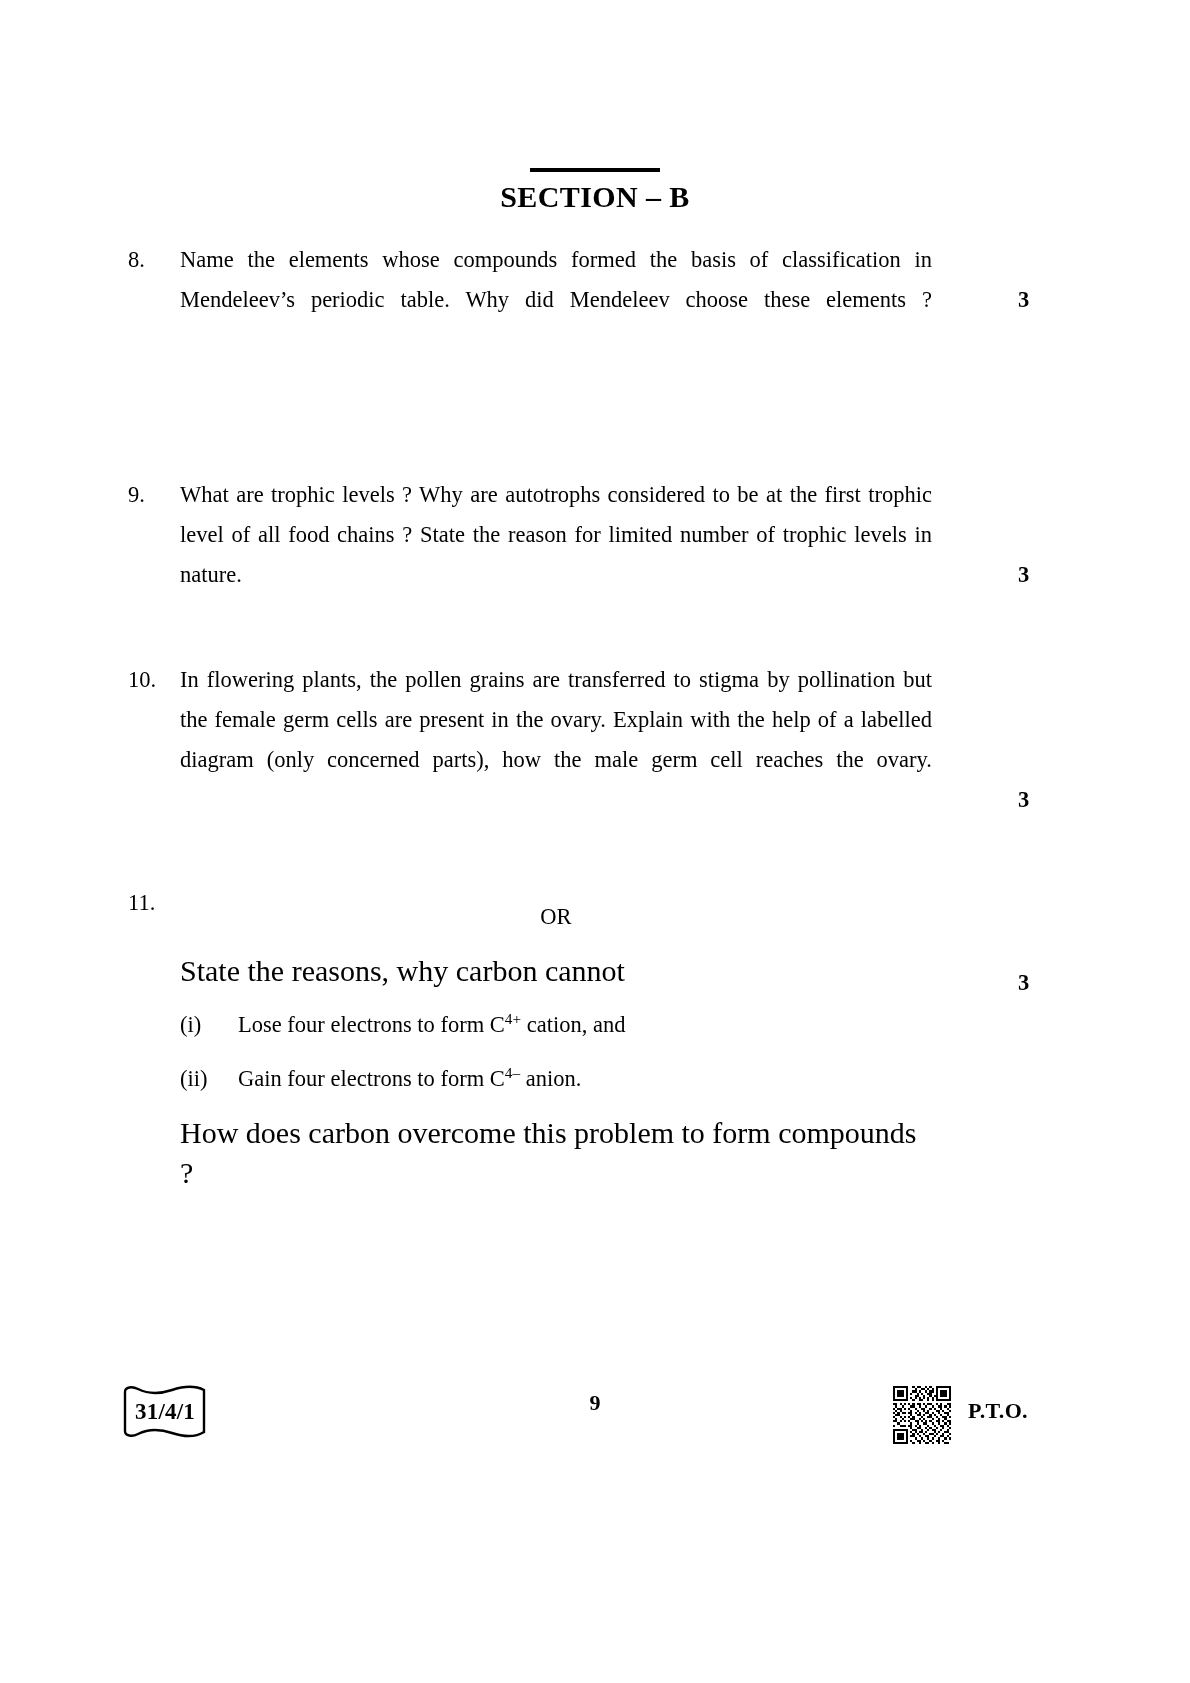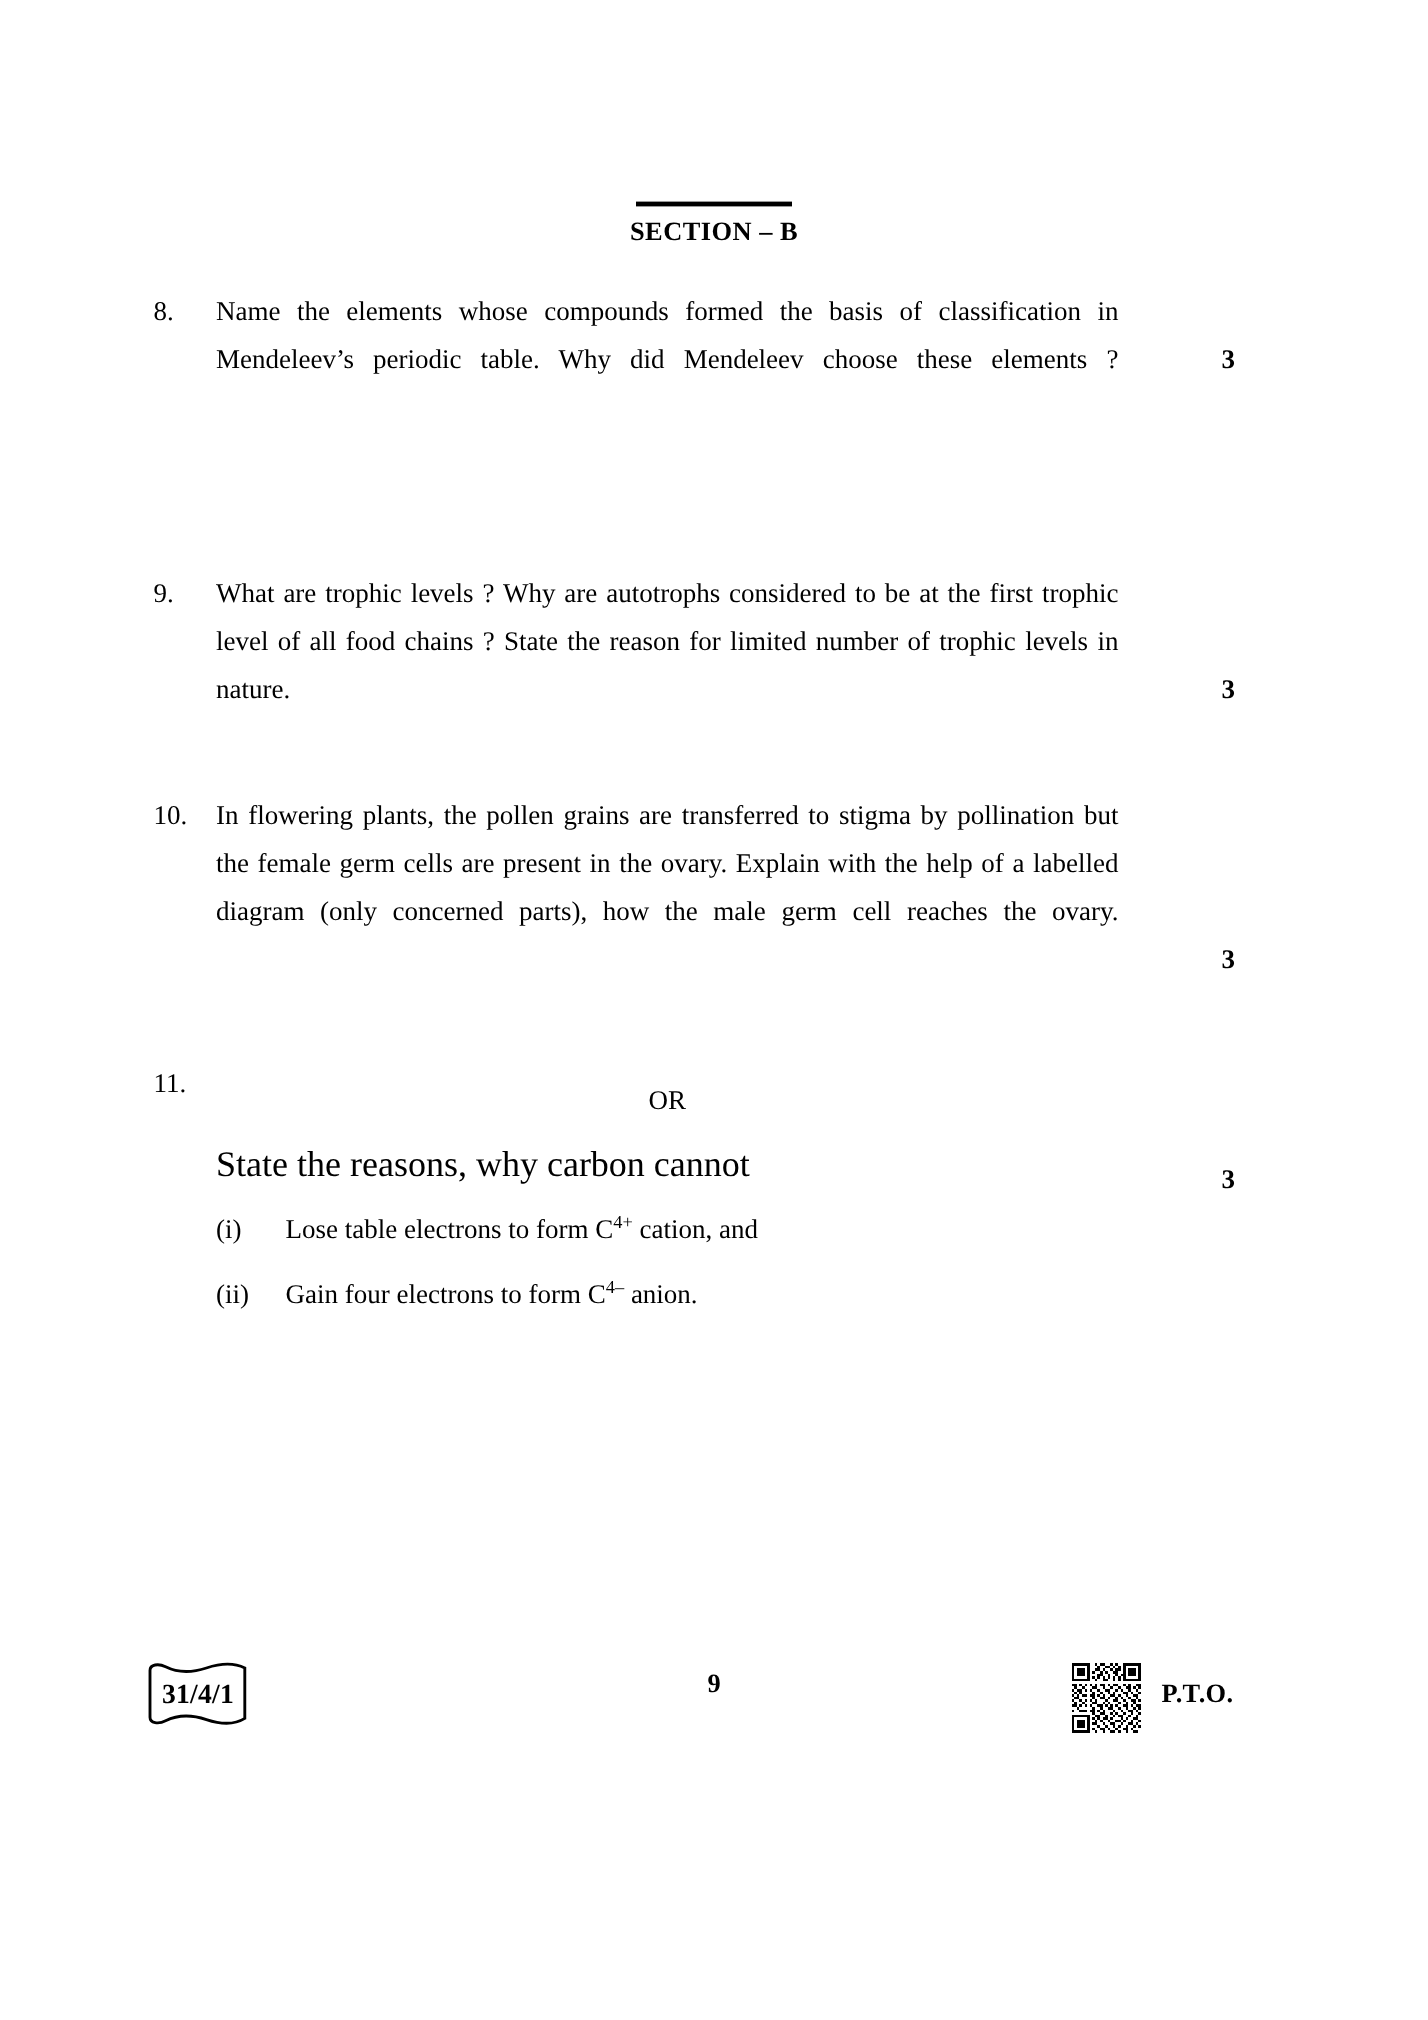--- a/index.html
+++ b/index.html
@@ -27,21 +27,21 @@
     width: 1190px;
     text-align: center;
   }
   .head-rule {
     width: 130px;
     height: 4px;
     background: #000;
     margin: 0 auto 8px auto;
   }
   .section-title {
-    font-size: 22px;
+    font-size: 30px;
     font-weight: bold;
     letter-spacing: 0.4px;
   }
 
   
   .qwrap {
     position: absolute;
     left: 128px;
     width: 862px;
   }
@@ -220,30 +220,31 @@
 
         <div style="height:14px;"></div>
         <div class="or-line">OR</div>
 
         <div style="height:14px;"></div>
         <div class="plain-line">State the reasons, why carbon cannot</div>
 
         <div style="height:14px;"></div>
         <div class="sub-item">
           <span class="sub-marker">(i)</span>
-          <span class="sub-text"><span>Lose table electrons to form C</span><sup>4+</sup><span> cation, and</span></span>
+          <span class="sub-text"><span>Lose four electrons to form C</span><sup>4+</sup><span> cation, and</span></span>
         </div>
 
         <div style="height:14px;"></div>
         <div class="sub-item">
           <span class="sub-marker">(ii)</span>
           <span class="sub-text"><span>Gain four electrons to form C</span><sup>4–</sup><span> anion.</span></span>
         </div>
 
         <div style="height:14px;"></div>
+        <div class="plain-line">How does carbon overcome this problem to form compounds ?</div>
       </div>
     </div>
   </div>
 
   <div class="footer">
 
     <div class="code-banner">
       <svg width="86" height="56" viewBox="0 0 86 56" xmlns="http://www.w3.org/2000/svg">
         <path d="M3 8 C3 3, 10 2, 16 5 C26 10, 38 10, 50 6 C62 2, 74 2, 82 6
                  L82 48 C74 53, 62 53, 50 49 C38 45, 26 45, 16 50 C10 53, 3 52, 3 47 Z" fill="none" stroke="#000" stroke-width="2.4"></path>

